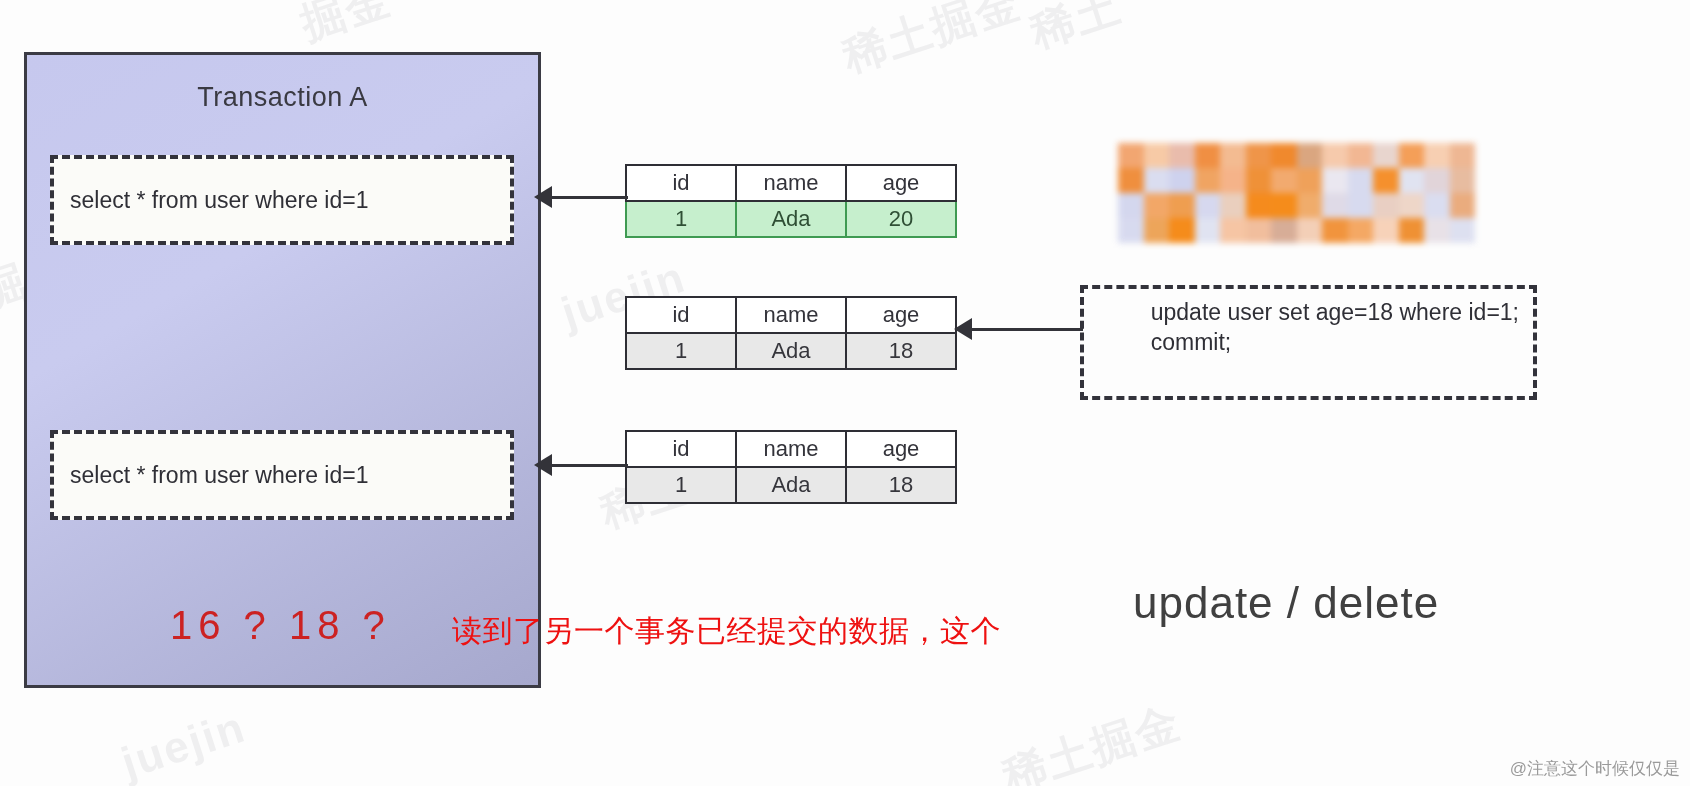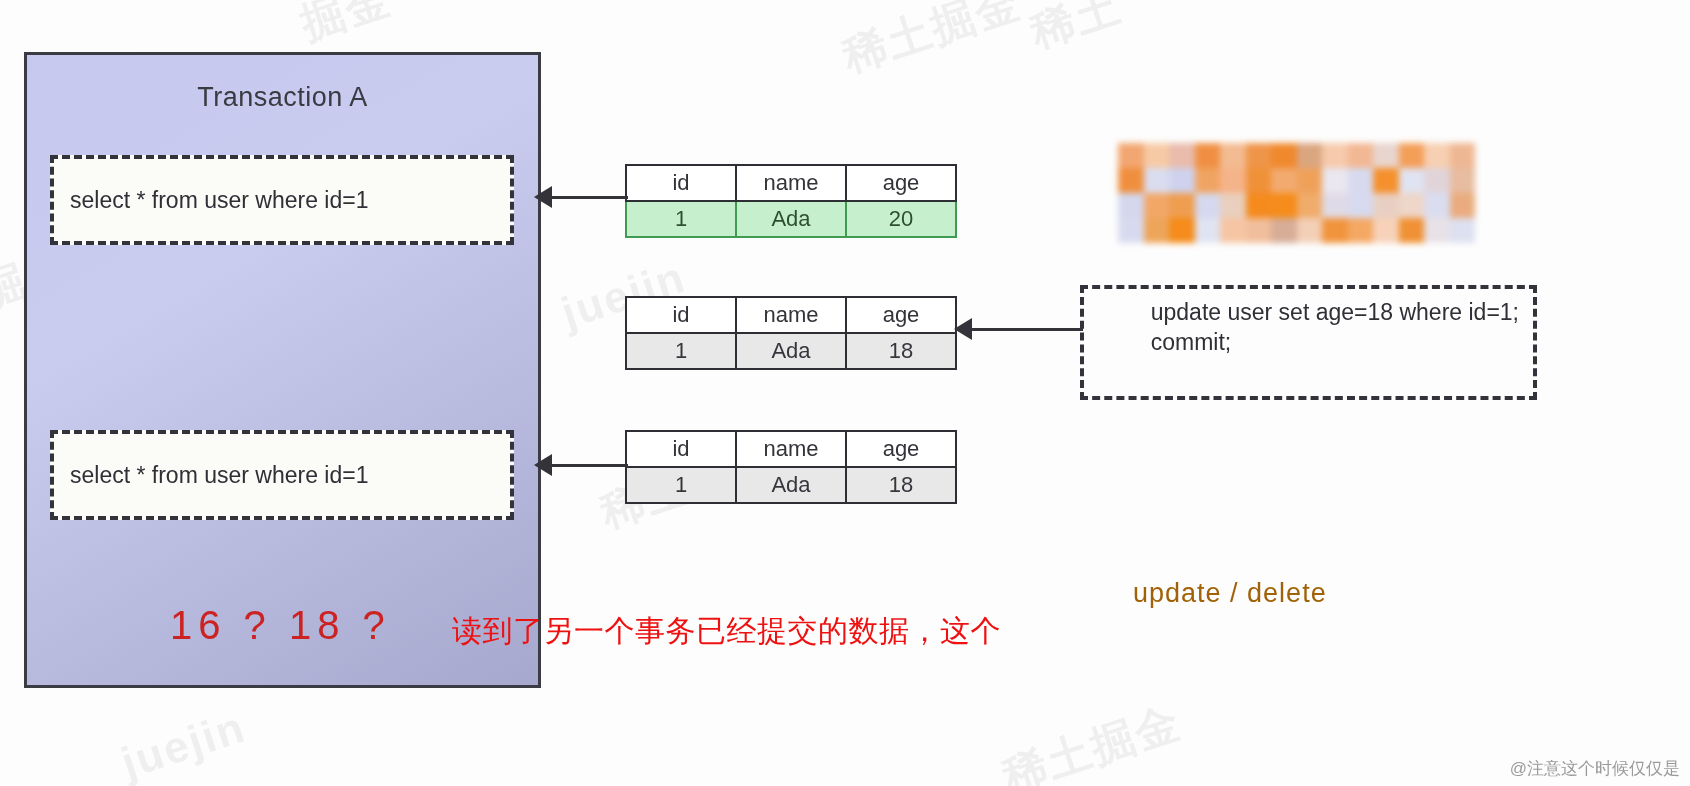--- a/index.html
+++ b/index.html
@@ -134,22 +134,22 @@
     margin-top: 48px;
   }
   .red-big {
     position: absolute;
     color: #cc2222;
     font-size: 40px;
     letter-spacing: 6px;
   }
   .red-updel {
     position: absolute;
-    color: #a16207;
-    font-size: 27px;
+    color: #404040;
+    font-size: 44px;
     letter-spacing: 1px;
   }
 
   
   .corner-wm {
     position: absolute;
     right: 10px;
     bottom: 6px;
     font-size: 17px;
     color: #9a9a9a;

